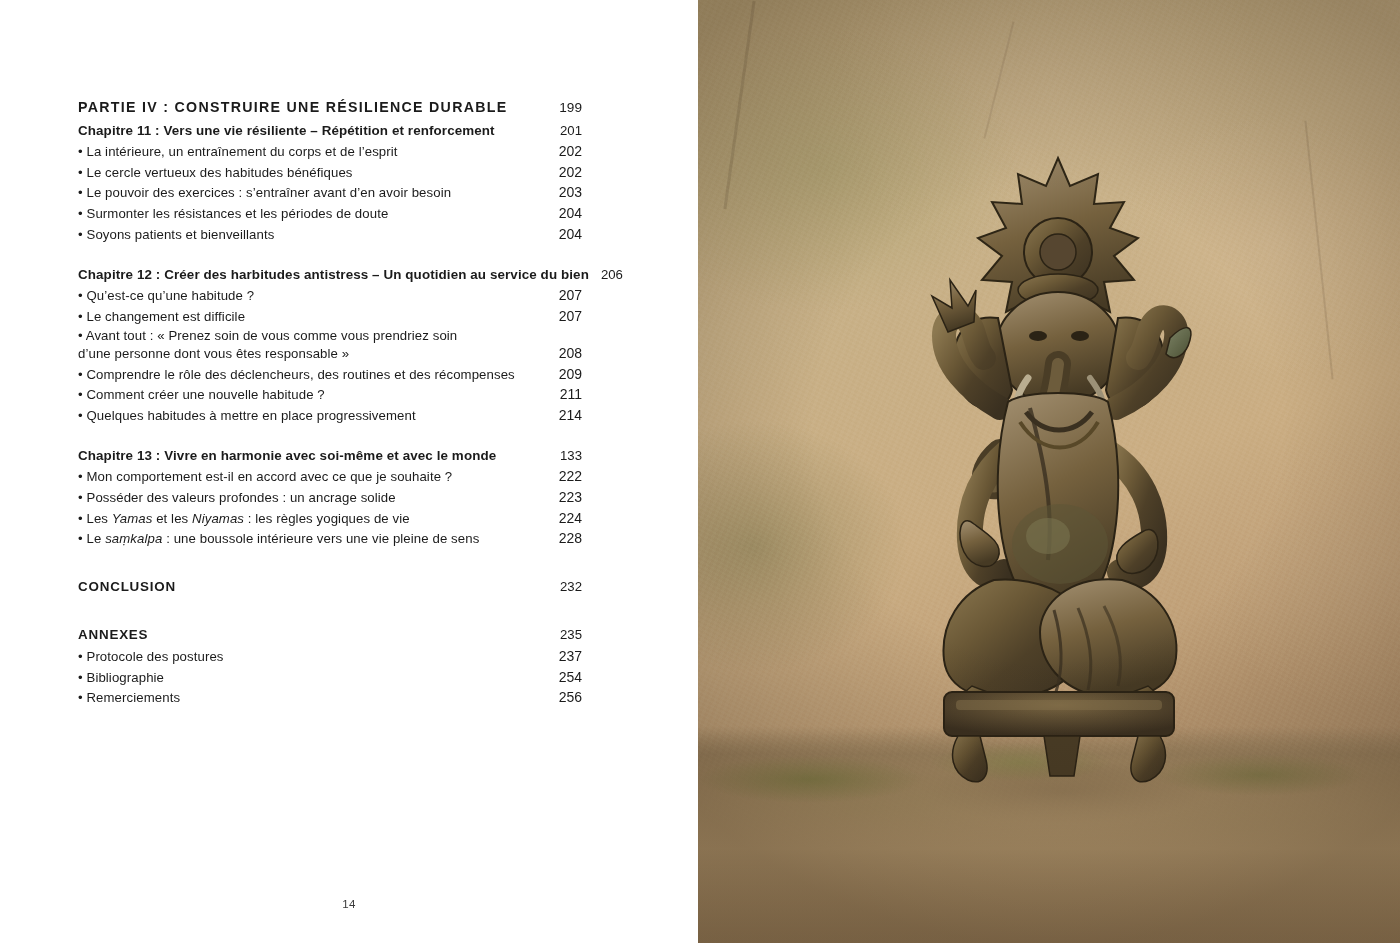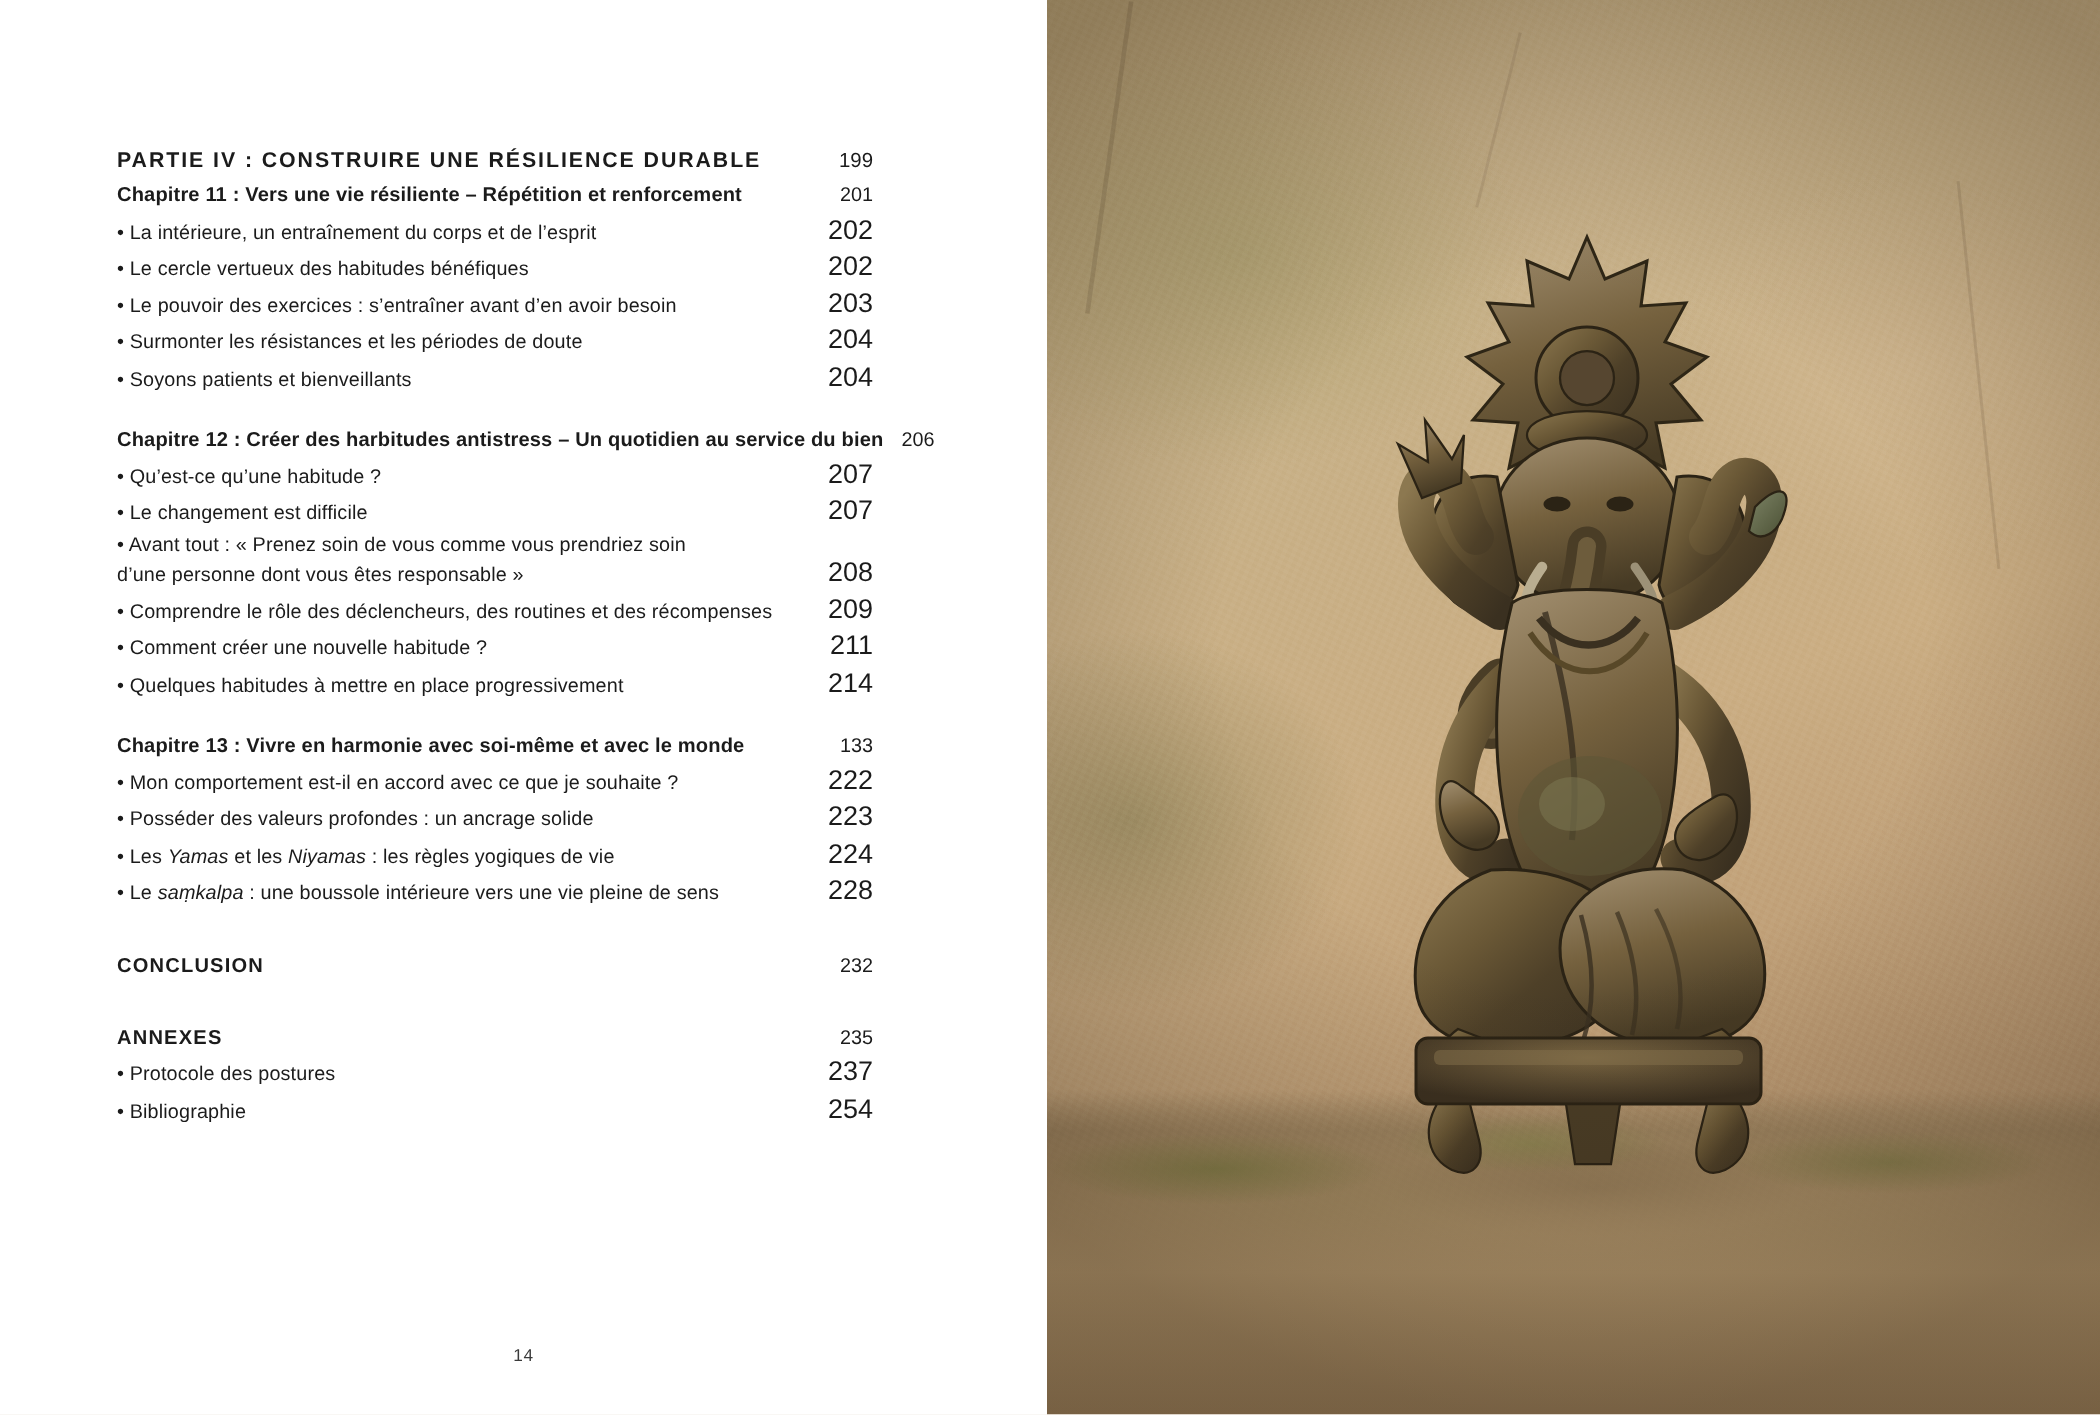--- a/index.html
+++ b/index.html
@@ -37,21 +37,21 @@
     justify-content: space-between;
     line-height: 1.0;
     color: #1b1b1b;
   }
   .row .txt {
     font-size: 13.2px;
     letter-spacing: 0.1px;
     white-space: nowrap;
   }
   .row .pg {
-    font-size: 18px;
+    font-size: 14px;
     text-align: right;
     min-width: 34px;
   }
 
   
   .part-row {
     margin-bottom: 9px;
   }
   .part-row .txt {
     font-size: 14.2px;
@@ -307,20 +307,24 @@
         <span class="pg">235</span>
       </div>
 
       <div class="row entry-row">
         <span class="txt">• Protocole des postures</span>
         <span class="pg">237</span>
       </div>
       <div class="row entry-row">
         <span class="txt">• Bibliographie</span>
         <span class="pg">254</span>
+      </div>
+      <div class="row entry-row">
+        <span class="txt">• Remerciements</span>
+        <span class="pg">256</span>
       </div>
 
     </div>
 
     <div class="folio">14</div>
   </div>
 
   <div class="photo-page">
     <div class="photo"></div>
     <div class="grain"></div>

